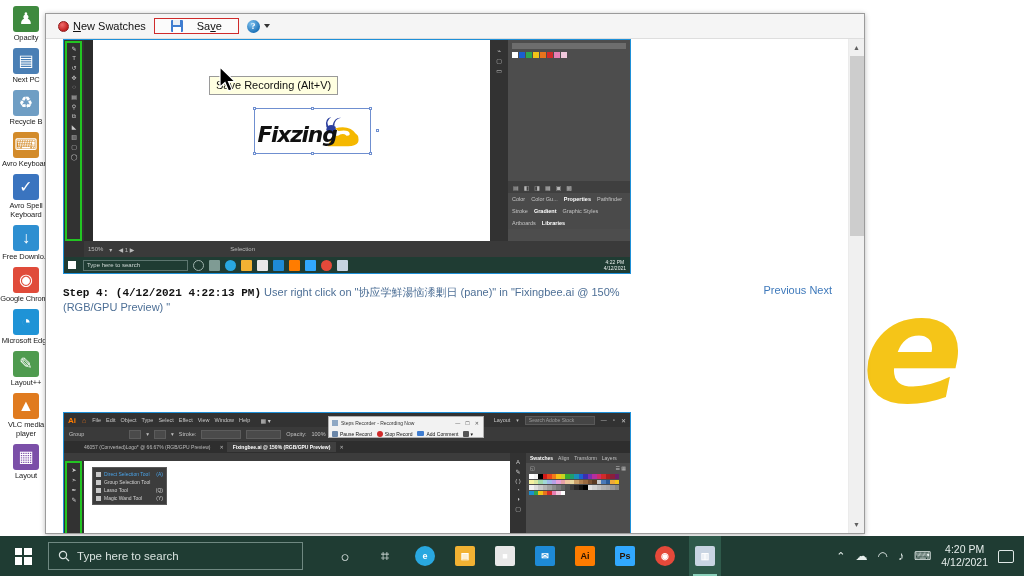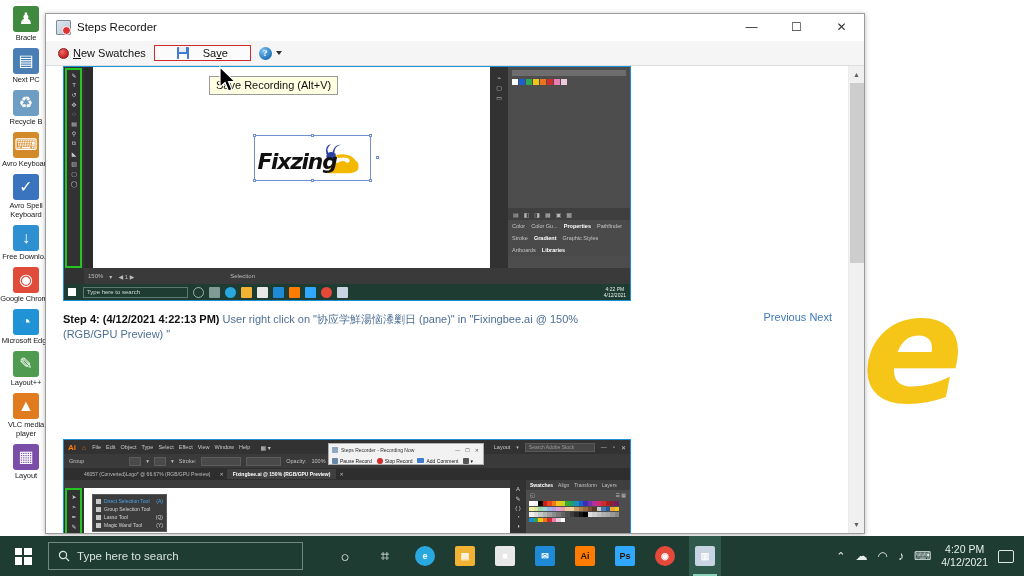--- a/index.html
+++ b/index.html
@@ -110,21 +110,21 @@
   .save-ic:before {
     content:""; position:absolute; left:2.5px; top:0; width:7px; height:5px;
     background:#e9eef5;
   }
   .save-ic:after {
     content:""; position:absolute; left:2px; bottom:0; width:8px; height:5px;
     background:#fff;
   }
   #save-btn {
     border: 1px solid #cf2b2b; background: #fbfbfb;
-    padding: 1px 22px;
+    padding: 1px 16px;
     gap: 14px;
   }
   .help-ic {
     width: 13px; height: 13px; border-radius: 50%;
     background: radial-gradient(circle at 35% 30%, #7fc2f0, #1a6fb5 75%);
     color: #fff; font-size: 9px; font-weight: bold;
     display: flex; align-items: center; justify-content: center;
     font-family: "Liberation Serif", serif;
   }
   .caret-dn {
@@ -221,21 +221,21 @@
   
   #steptext {
     position: absolute; left: 17px; top: 246px; width: 572px;
     font-size: 11px; color: #3e6ea4;
   }
   #prevnext {
     position: absolute; right: 16px; top: 245px;
     font-size: 11px; color: #3e79bb;
   }
   #prevnext span { cursor: pointer; }
-  .step-lbl { font-weight: bold; color: #111; }
+  .step-lbl { font-weight: bold; color: #111; font-family: Liberation Mono, monospace; }
   .step-body { color: #4d6f96; line-height: 15px; }
   .cjk { font-family: "DejaVu Sans", sans-serif; color:#4d6f96; }
 
   
   #taskbar {
     position: absolute; left: 0; bottom: 0; width: 1024px; height: 40px;
     background: #1f3c33; display: flex; align-items: center;
     z-index: 60;
   }
   #start-btn {
@@ -272,21 +272,21 @@
   #action-center { width: 16px; height: 13px; border: 1.4px solid #dfe8e6; border-radius: 2px 2px 2px 0; }
 </style>
 </head>
 <body>
 
 <div id="desktop">
 
   <div class="desk-icons" id="desk-icons">
       <div class="desk-icon">
         <div class="glyph" style="background: rgb(63, 138, 63);">♟</div>
-        <div class="lbl">Bracle</div>
+        <div class="lbl">Opacity</div>
       </div>
       <div class="desk-icon">
         <div class="glyph" style="background: rgb(74, 127, 181);">▤</div>
         <div class="lbl">Next PC</div>
       </div>
       <div class="desk-icon">
         <div class="glyph" style="background: rgb(111, 158, 196);">♻</div>
         <div class="lbl">Recycle B</div>
       </div>
       <div class="desk-icon">
@@ -332,29 +332,20 @@
       <ellipse cx="126" cy="23" rx="8" ry="7" fill="#111"></ellipse>
       <path d="M132 22 q24 -7 36 10 q10 18 -14 19 l-34 0 l8 -17 l24 0 q6 0 4 -5 q-3 -6 -18 -3 z" fill="#f5b800"></path>
       <text x="4" y="45" font-family="DejaVu Sans, sans-serif" font-size="38" font-weight="900" font-style="italic" fill="#111" letter-spacing="-2">Fixzing</text>
       <text x="134" y="48" font-family="DejaVu Sans, sans-serif" font-size="30" font-weight="900" font-style="italic" fill="#f5b800">ee</text>
     </svg>
   </div>
 </div>
 
 <div id="srwin">
 
-  <div class="sr-title">
-    <div class="ic"></div>
-    <div class="txt">Steps Recorder</div>
-    <div class="sr-winbtns">
-      <div class="sr-winbtn">—</div>
-      <div class="sr-winbtn">☐</div>
-      <div class="sr-winbtn">✕</div>
-    </div>
-  </div>
 
   <div class="sr-toolbar">
     <div class="tb-item" id="new-rec-btn">
       <span class="rec-dot"></span>
       <span><u>N</u><span>ew Swatches</span></span>
     </div>
     <div class="tb-item" id="save-btn">
       <span class="save-ic"></span>
       <span><span>Sa</span><u>v</u><span>e</span></span>
     </div>

